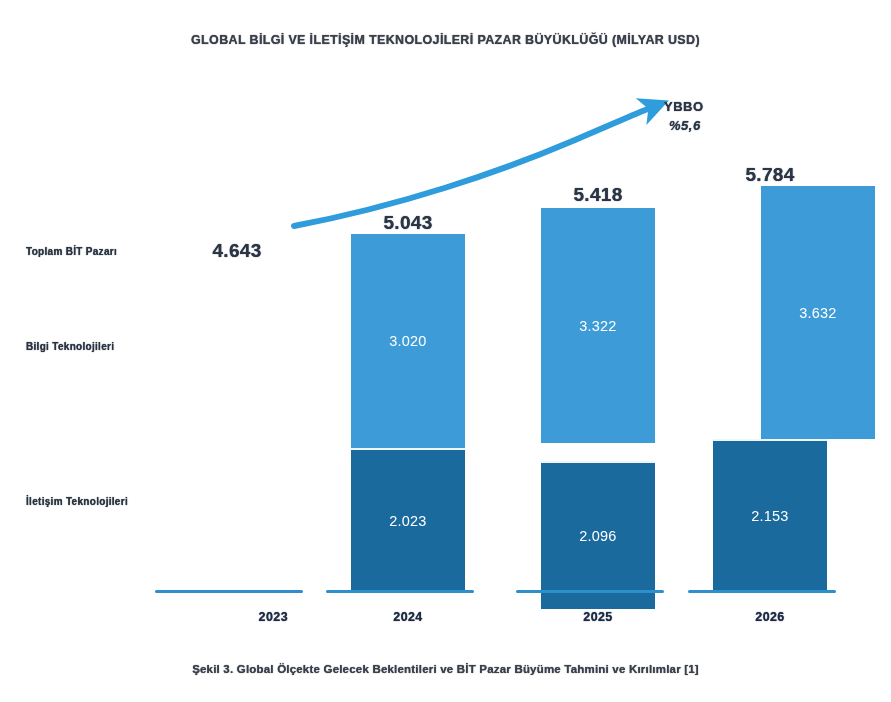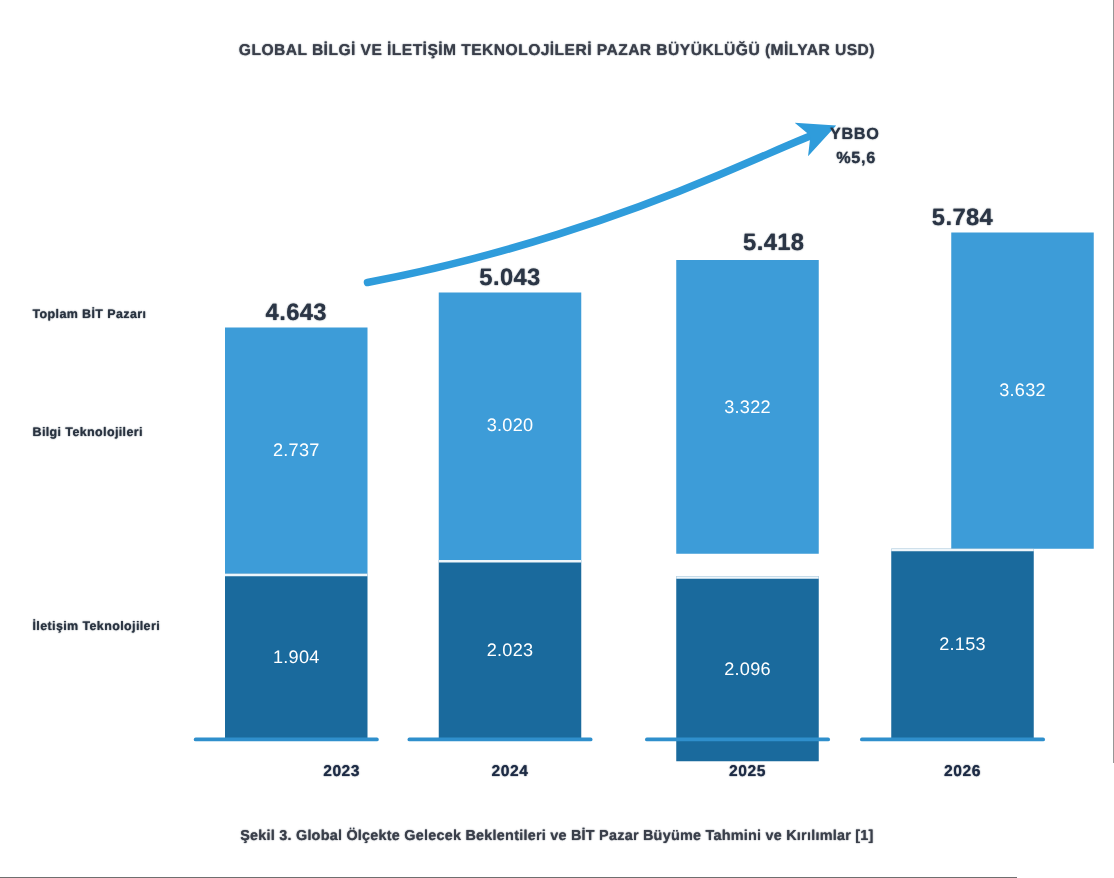--- a/index.html
+++ b/index.html
@@ -128,21 +128,21 @@
     line-height: 1.45;
   }
   .cagr-label, .cagr-value {
     font-size: 13px;
     font-weight: bold;
     color: #2b3545;
     text-shadow: 0 0 1px #1d2c3b;
     letter-spacing: 0.5px;
     display: block;
   }
-  .cagr-value { padding-left: 5px; }
+  .cagr-value { padding-left: 5px; font-style: italic; }
 
   
   .caption {
     position: absolute;
     left: 0; right: 0;
     top: 663px;
     text-align: center;
     font-size: 11.5px;
     font-weight: bold;
     color: #3a3f4a;
@@ -158,44 +158,36 @@
 
   <div class="chart-title">GLOBAL BİLGİ VE İLETİŞİM TEKNOLOJİLERİ PAZAR BÜYÜKLÜĞÜ (MİLYAR USD)</div>
 
   <div class="plot">
 
     <div class="series-label total">Toplam BİT Pazarı</div>
     <div class="series-label it">Bilgi Teknolojileri</div>
     <div class="series-label comm">İletişim Teknolojileri</div>
 
     <div class="total-value" style="left:180px; top:240px;">4.643</div>
-    <div class="bar" style="left:180px; height:329px;">
-      <div class="seg seg-top" style="top:0px; height:197px;">
-        <span class="seg-value">2.737</span>
-      </div>
-      <div class="seg seg-bottom" style="top:197px; height:132px;">
-        <span class="seg-value">1.904</span>
-      </div>
-    </div>
     <div class="axis-line" style="left:155px; top:590px; width:148px;"></div>
     <div class="x-tick-label" style="left:174px;text-align:right;">2023</div>
 
     <div class="total-value" style="left:351px; top:212px;">5.043</div>
     <div class="bar" style="left:351px; height:357px;">
       <div class="seg seg-top" style="top:0px; height:214px;">
         <span class="seg-value">3.020</span>
       </div>
       <div class="seg seg-bottom" style="top:214px; height:143px;">
         <span class="seg-value">2.023</span>
       </div>
     </div>
     <div class="axis-line" style="left:326px; top:590px; width:148px;"></div>
     <div class="x-tick-label" style="left:351px;">2024</div>
 
-    <div class="total-value" style="left:562px; top:184px;">5.418</div>
+    <div class="total-value" style="left:541px; top:184px;">5.418</div>
     <div class="bar" style="left:541px; height:383px;">
       <div class="seg seg-top" style="top:0px; height:235px;">
         <span class="seg-value">3.322</span>
       </div>
       <div class="seg seg-bottom" style="top:253px; height:148px;text-align:right;">
         <span class="seg-value">2.096</span>
       </div>
     </div>
     <div class="axis-line" style="left:516px; top:590px; width:148px;"></div>
     <div class="x-tick-label" style="left:541px;">2025</div>

